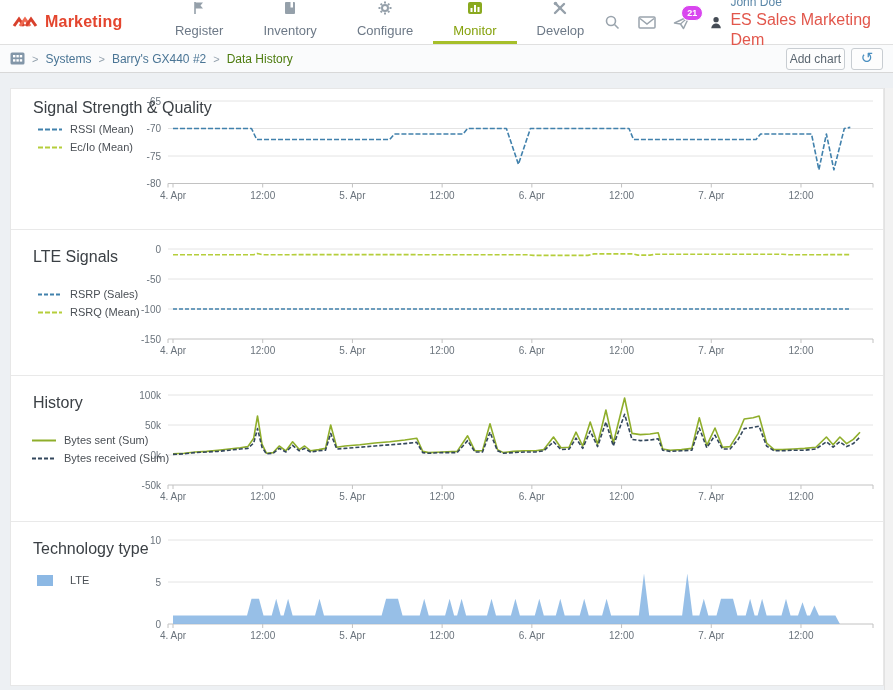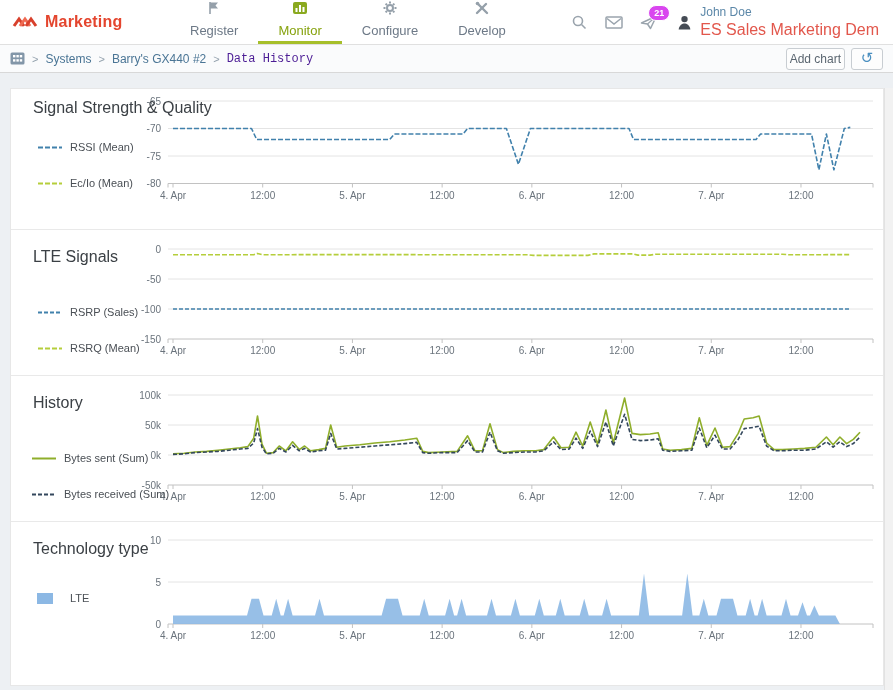--- a/index.html
+++ b/index.html
@@ -19,34 +19,34 @@
   .user { display: flex; align-items: center; gap: 7px; }
   .user-meta { display: flex; flex-direction: column; line-height: 1.25; }
   .user-name { font-size: 12px; color: #5b87a8; }
   .user-org { font-size: 16px; color: #e2574c; }
 
   
   .crumbbar { height: 28px; background: #fafbfc; border-bottom: 1px solid #d8d8d8; display: flex; align-items: center; padding: 0 10px; font-size: 12px; }
   .crumbs { display: flex; align-items: center; gap: 7px; }
   .crumb-sep { color: #93a1ad; font-size: 11px; }
   .crumb-link { color: #4a7595; cursor: pointer; }
-  .crumb-current { color: #4c1d95; font-family: Liberation Mono, monospace; }
+  .crumb-current { color: #4d7c0f; }
   .crumb-actions { margin-left: auto; display: flex; gap: 6px; }
   .btn { border: 1px solid #c8cdd2; border-radius: 3px; background: #fdfdfd; color: #5b6670; font-size: 12px; height: 22px; padding: 0 3px; cursor: pointer; font-family: "Liberation Sans", sans-serif; }
   .btn-undo { width: 32px; color: #4a8fc0; font-size: 15px; line-height: 1; font-family: "DejaVu Sans", sans-serif; padding: 0; }
 
   
   .content { position: relative; height: 617px; }
   .scroll-track { position: absolute; right: 0; top: 0; width: 9px; height: 617px; background: #f2f2f2; border-left: 1px solid #e2e2e2; }
   .card { margin: 15px 0 0 10px; width: 874px; background: #fff; border: 1px solid #e7e7e7; }
   .chart-section { position: relative; }
   .chart-section + .chart-section { border-top: 1px solid #e9e9e9; }
   .chart-title { position: absolute; left: 22px; font-size: 16px; font-weight: 400; color: #3b4045; z-index: 2; }
   .legend { position: absolute; display: flex; flex-direction: column; gap: 6px; z-index: 2; }
-  .legend-item { display: flex; align-items: center; gap: 7px; font-size: 11px; color: #4a4f55; cursor: pointer; margin-top: 18px; }
+  .legend-item { display: flex; align-items: center; gap: 7px; font-size: 11px; color: #4a4f55; cursor: pointer; }
   svg.chart { display: block; position: absolute; left: 0; top: 0; }
   .s1 { height: 140px; } .s2 { height: 146px; } .s3 { height: 146px; } .s4 { height: 150px; }
   .card-pad { height: 14px; }
 </style>
 </head>
 <body>
 
 <div class="header">
   <div class="brand">
     <svg width="26" height="18" viewBox="0 0 26 18">
@@ -57,44 +57,51 @@
     <span class="brand-name">Marketing</span>
   </div>
   <div class="nav">
     <div class="nav-item">
       <svg width="16" height="16" viewBox="0 0 16 16">
         <line x1="4" y1="2" x2="4" y2="14" stroke="#95a0aa" stroke-width="1.6"></line>
         <path d="M4 2.5 h8 l-2.5 3 2.5 3 h-8 z" fill="#95a0aa"></path>
       </svg>
       <span>Register</span>
     </div>
-    <div class="nav-item active">
-      <svg width="16" height="16" viewBox="0 0 16 16">
-        <rect x="1" y="2" width="14" height="12" rx="2" fill="#8aa91f"></rect>
-        <rect x="3.5" y="8" width="2" height="4" fill="#fff"></rect>
-        <rect x="7" y="5" width="2" height="7" fill="#fff"></rect>
-        <rect x="10.5" y="7" width="2" height="5" fill="#fff"></rect>
-      </svg>
-      <span>Monitor</span>
+    <div class="nav-item">
+      <svg width="16" height="16" viewBox="0 0 16 16">
+        <rect x="3" y="2" width="10" height="12" rx="1" fill="#95a0aa"></rect>
+        <rect x="8.5" y="2" width="2.5" height="5.5" fill="#fff"></rect>
+      </svg>
+      <span>Inventory</span>
     </div>
     <div class="nav-item">
       <svg width="16" height="16" viewBox="0 0 16 16">
         <circle cx="8" cy="8" r="3" fill="none" stroke="#95a0aa" stroke-width="2"></circle>
         <g stroke="#95a0aa" stroke-width="2">
           <line x1="8" y1="1.5" x2="8" y2="3.5"></line>
             <line x1="8" y1="12.5" x2="8" y2="14.5"></line>
           <line x1="1.5" y1="8" x2="3.5" y2="8"></line>
             <line x1="12.5" y1="8" x2="14.5" y2="8"></line>
           <line x1="3.6" y1="3.6" x2="5" y2="5"></line>
             <line x1="11" y1="11" x2="12.4" y2="12.4"></line>
           <line x1="3.6" y1="12.4" x2="5" y2="11"></line>
             <line x1="11" y1="5" x2="12.4" y2="3.6"></line>
         </g>
       </svg>
       <span>Configure</span>
+    </div>
+    <div class="nav-item active">
+      <svg width="16" height="16" viewBox="0 0 16 16">
+        <rect x="1" y="2" width="14" height="12" rx="2" fill="#8aa91f"></rect>
+        <rect x="3.5" y="8" width="2" height="4" fill="#fff"></rect>
+        <rect x="7" y="5" width="2" height="7" fill="#fff"></rect>
+        <rect x="10.5" y="7" width="2" height="5" fill="#fff"></rect>
+      </svg>
+      <span>Monitor</span>
     </div>
     <div class="nav-item">
       <svg width="16" height="16" viewBox="0 0 16 16">
         <line x1="3" y1="13" x2="12" y2="4" stroke="#95a0aa" stroke-width="2.4" stroke-linecap="round"></line>
         <line x1="4" y1="4" x2="13" y2="13" stroke="#95a0aa" stroke-width="2.4" stroke-linecap="round"></line>
         <circle cx="3.5" cy="3.5" r="1.8" fill="#95a0aa"></circle>
       </svg>
       <span>Develop</span>
     </div>
   </div>

